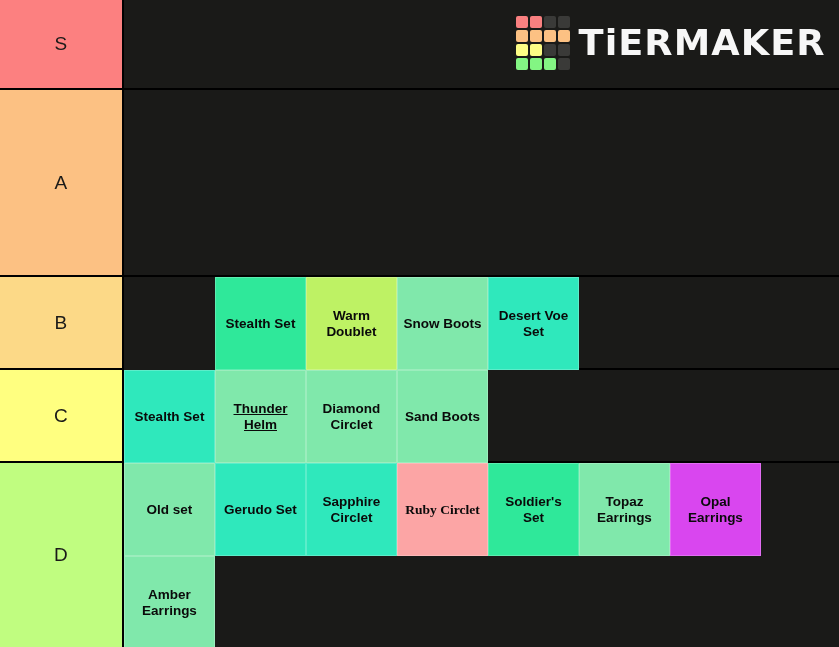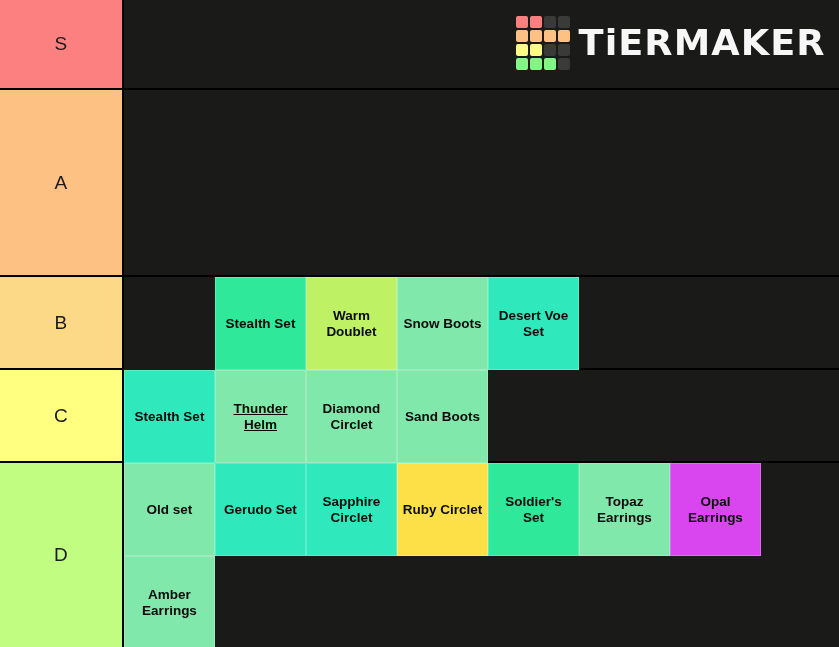--- a/index.html
+++ b/index.html
@@ -124,21 +124,21 @@
           <div class="item" style="background: rgb(128, 232, 171);">Diamond Circlet</div>
           <div class="item" style="background: rgb(128, 232, 171);">Sand Boots</div>
         </div>
       </div>
       <div class="tier-row last" style="height: 184px;">
         <div class="tier-label" style="background: rgb(192, 253, 128);">D</div>
         <div class="tier-items">
           <div class="item" style="background: rgb(128, 232, 171);">Old set</div>
           <div class="item" style="background: rgb(47, 232, 188);">Gerudo Set</div>
           <div class="item" style="background: rgb(47, 232, 188);">Sapphire Circlet</div>
-          <div class="item" style="background: #fde047;">Ruby Circlet</div>
+          <div class="item" style="background: #fca5a5; font-family: Liberation Serif, serif;">Ruby Circlet</div>
           <div class="item" style="background: rgb(47, 232, 154);">Soldier's Set</div>
           <div class="item" style="background: rgb(128, 232, 171);">Topaz Earrings</div>
           <div class="item" style="background: #d946ef;">Opal Earrings</div>
           <div class="item" style="background: rgb(128, 232, 171);">Amber Earrings</div>
         </div>
       </div>
     </div>
 
   <div class="logo-wrap">
     <div class="logo-grid" id="logo-grid">

